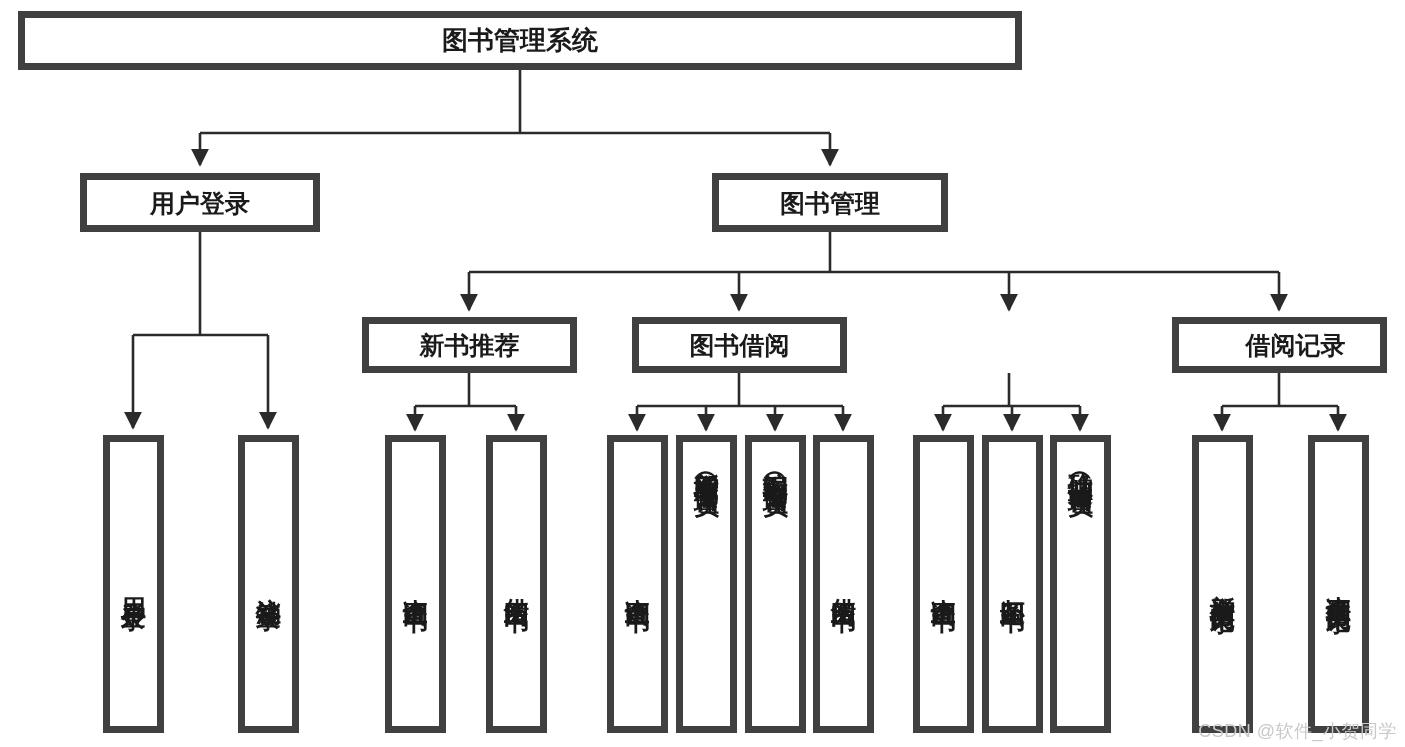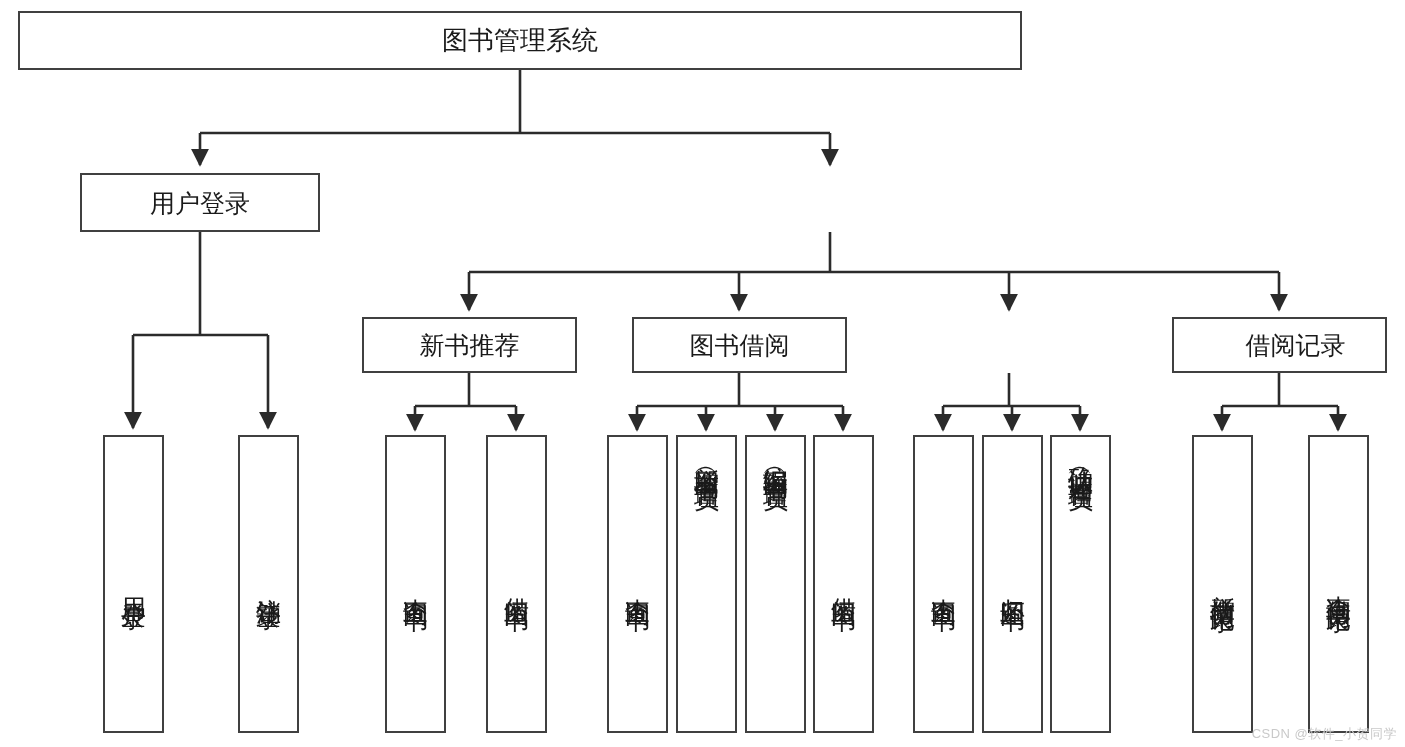--- a/index.html
+++ b/index.html
@@ -23,24 +23,25 @@
     left: 0;
     top: 0;
     width: 1405px;
     height: 747px;
     pointer-events: none;
   }
   .node {
     position: absolute;
     box-sizing: border-box;
     background: #ffffff;
-    border: 2px solid #404040;
+    border: 7px solid #404040;
     display: flex;
     align-items: center;
     justify-content: center;
+    font-weight: bold;
   }
   .node .label {
     color: #1a1a1a;
     text-align: center;
     line-height: 1.12;
     white-space: nowrap;
   }
   
   .node.horiz .label {
     font-size: 25px;
@@ -62,21 +63,21 @@
     line-height: 1;
   }
   .node.vert.mid {
     align-items: center;
     padding-top: 0;
   }
   .watermark {
     position: absolute;
     right: 8px;
     bottom: 4px;
-    font-size: 13px;
+    font-size: 18px;
     color: #c9c9c9;
     letter-spacing: 0.5px;
     white-space: nowrap;
   }
 </style>
 </head>
 <body>
 
 <div id="diagram-root">
 
@@ -130,20 +131,23 @@
     </g>
   </svg>
 
   <div class="node horiz root" style="left:18px; top:11px; width:1004px; height:59px;">
     <span class="label">图书管理系统</span>
   </div>
 
   <div class="node horiz" style="left:80px; top:173px; width:240px; height:59px;">
     <span class="label">用户登录</span>
   </div>
+  <div class="node horiz" style="left:712px; top:173px; width:236px; height:59px;">
+    <span class="label">图书管理</span>
+  </div>
 
   <div class="node horiz" style="left:632px; top:317px; width:215px; height:56px;">
     <span class="label">图书借阅</span>
   </div>
   <div class="node horiz" style="left:362px; top:317px; width:215px; height:56px;">
     <span class="label">新书推荐</span>
   </div>
   <div class="node horiz" style="left:1172px; top:317px; width:215px; height:56px;padding-left:32px;">
     <span class="label">借阅记录</span>
   </div>

